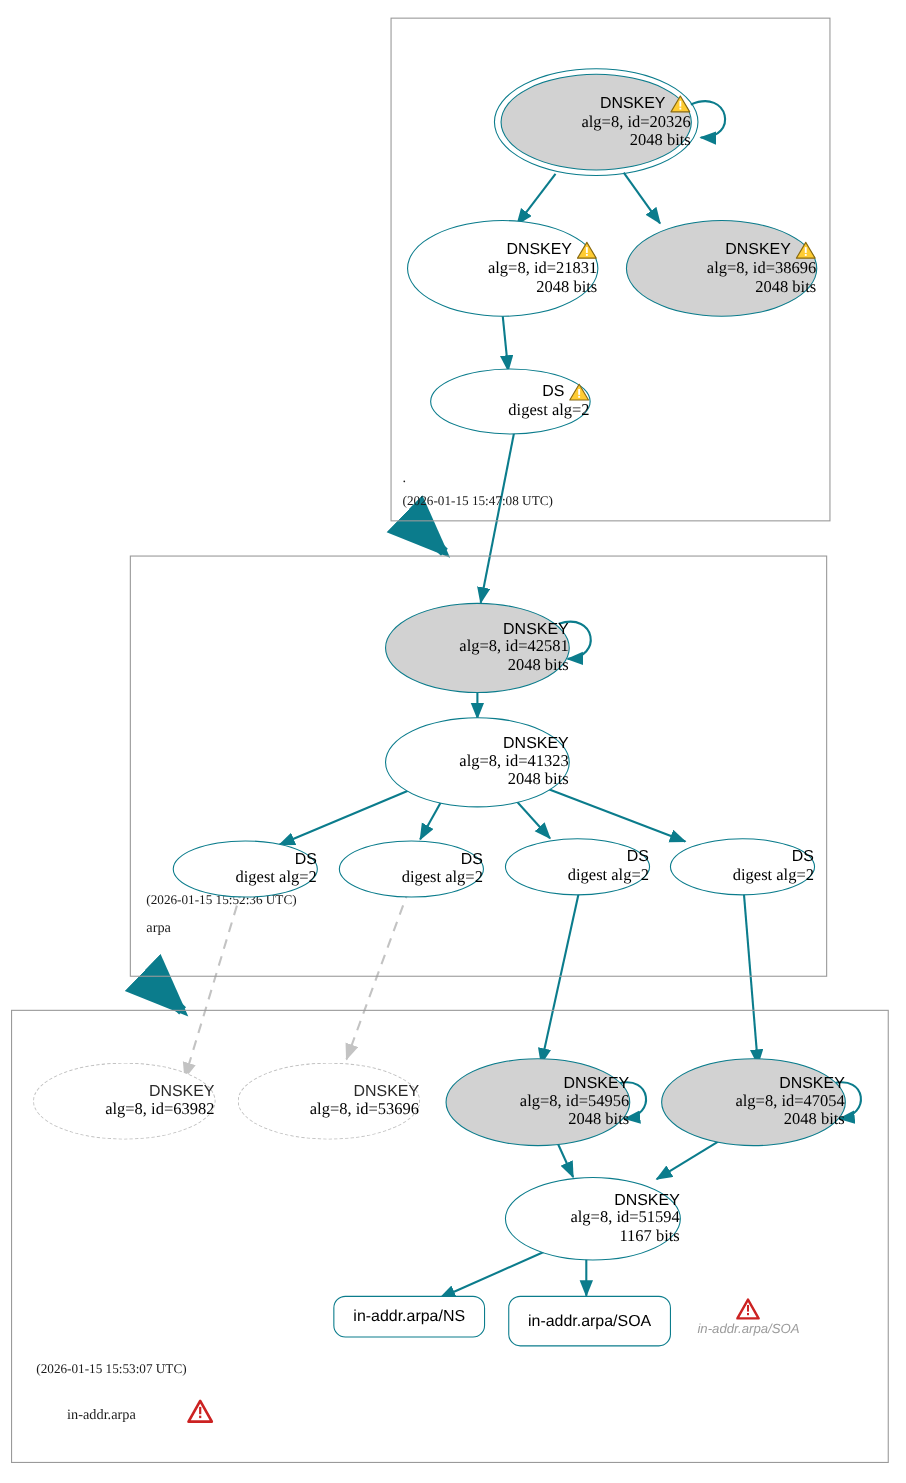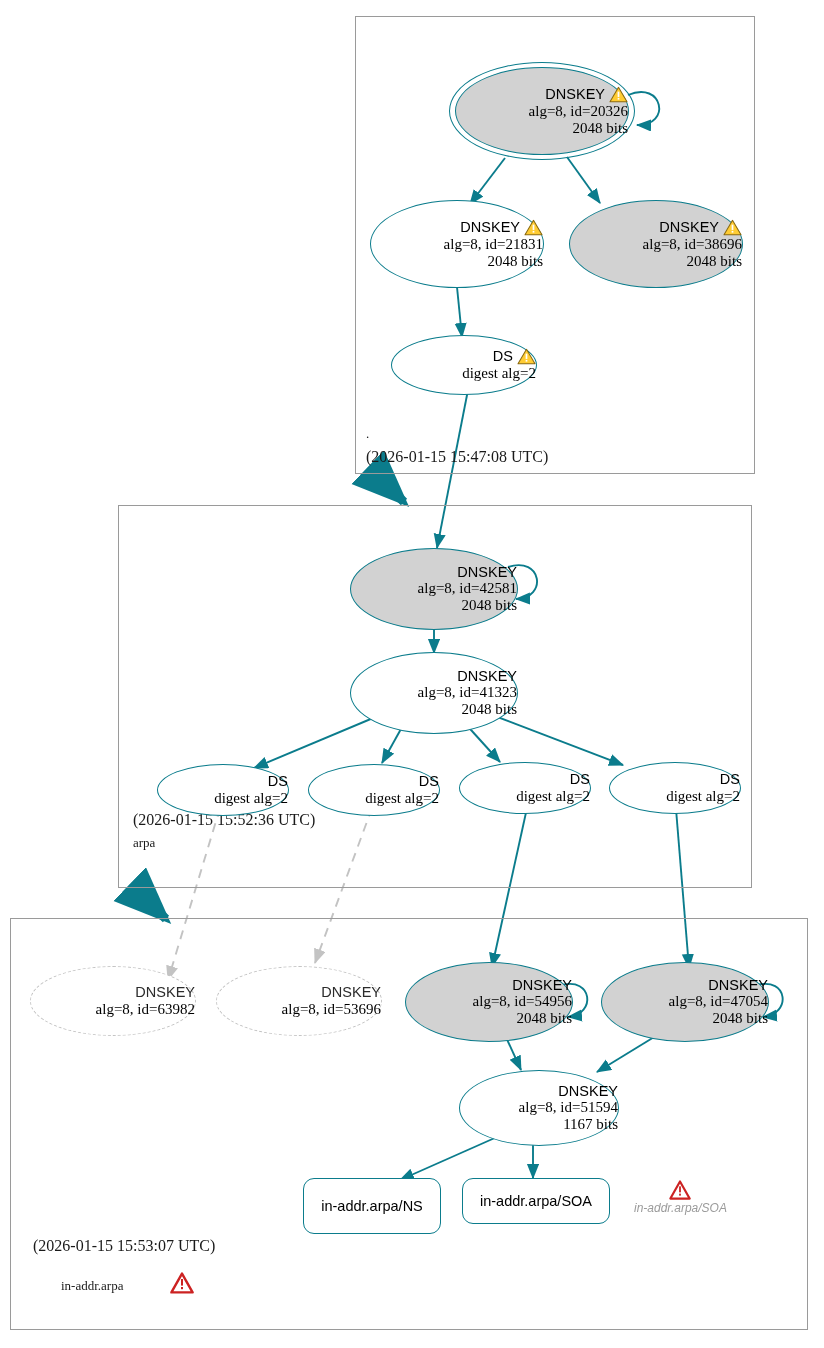--- a/index.html
+++ b/index.html
@@ -29,21 +29,21 @@
     background: transparent;
     box-sizing: border-box;
   }
   .zone-label {
     position: absolute;
     font-family: "Liberation Serif", serif;
     color: #1a1a1a;
     white-space: nowrap;
   }
   .zone-name { font-size: 13px; }
-  .zone-time { font-size: 16px; }
+  .zone-time { font-size: 12px; }
   
   .node {
     position: absolute;
     box-sizing: border-box;
     display: flex;
     flex-direction: column;
     align-items: flex-end;
     justify-content: center;
     border-radius: 50%;
     text-align: center;
@@ -339,21 +339,21 @@
   </div>
 
   <div class="node ellipse-secure" style="left:459px; top:1070px; width:160px; height:76px;">
     <div class="t1">
       <span>DNSKEY</span>
     </div>
     <div class="t2">alg=8, id=51594</div>
     <div class="t3">1167 bits</div>
   </div>
 
-  <div class="rrset" style="left:303px; top:1178px; width:138px; height:56px;">in-addr.arpa/NS</div>
+  <div class="rrset" style="left:303px; top:1178px; width:138px; height:38px;">in-addr.arpa/NS</div>
   <div class="rrset" style="left:462px; top:1178px; width:148px; height:46px;">in-addr.arpa/SOA</div>
 
   <div class="error-float" style="left:634px; top:1180px; flex-direction:column; gap:1px;">
     <span class="icon-abs" style="position:relative;">
       <svg width="22" height="20" viewBox="0 0 24 22">
           <path d="M12 1.6 L22.6 20.4 L1.4 20.4 Z" fill="#ffffff" stroke="#cc2222" stroke-width="2.4" stroke-linejoin="round"></path>
           <rect x="11" y="7" width="2" height="6.6" fill="#cc2222"></rect>
           <rect x="11" y="15" width="2" height="2.2" fill="#cc2222"></rect>
         </svg>
     </span>

